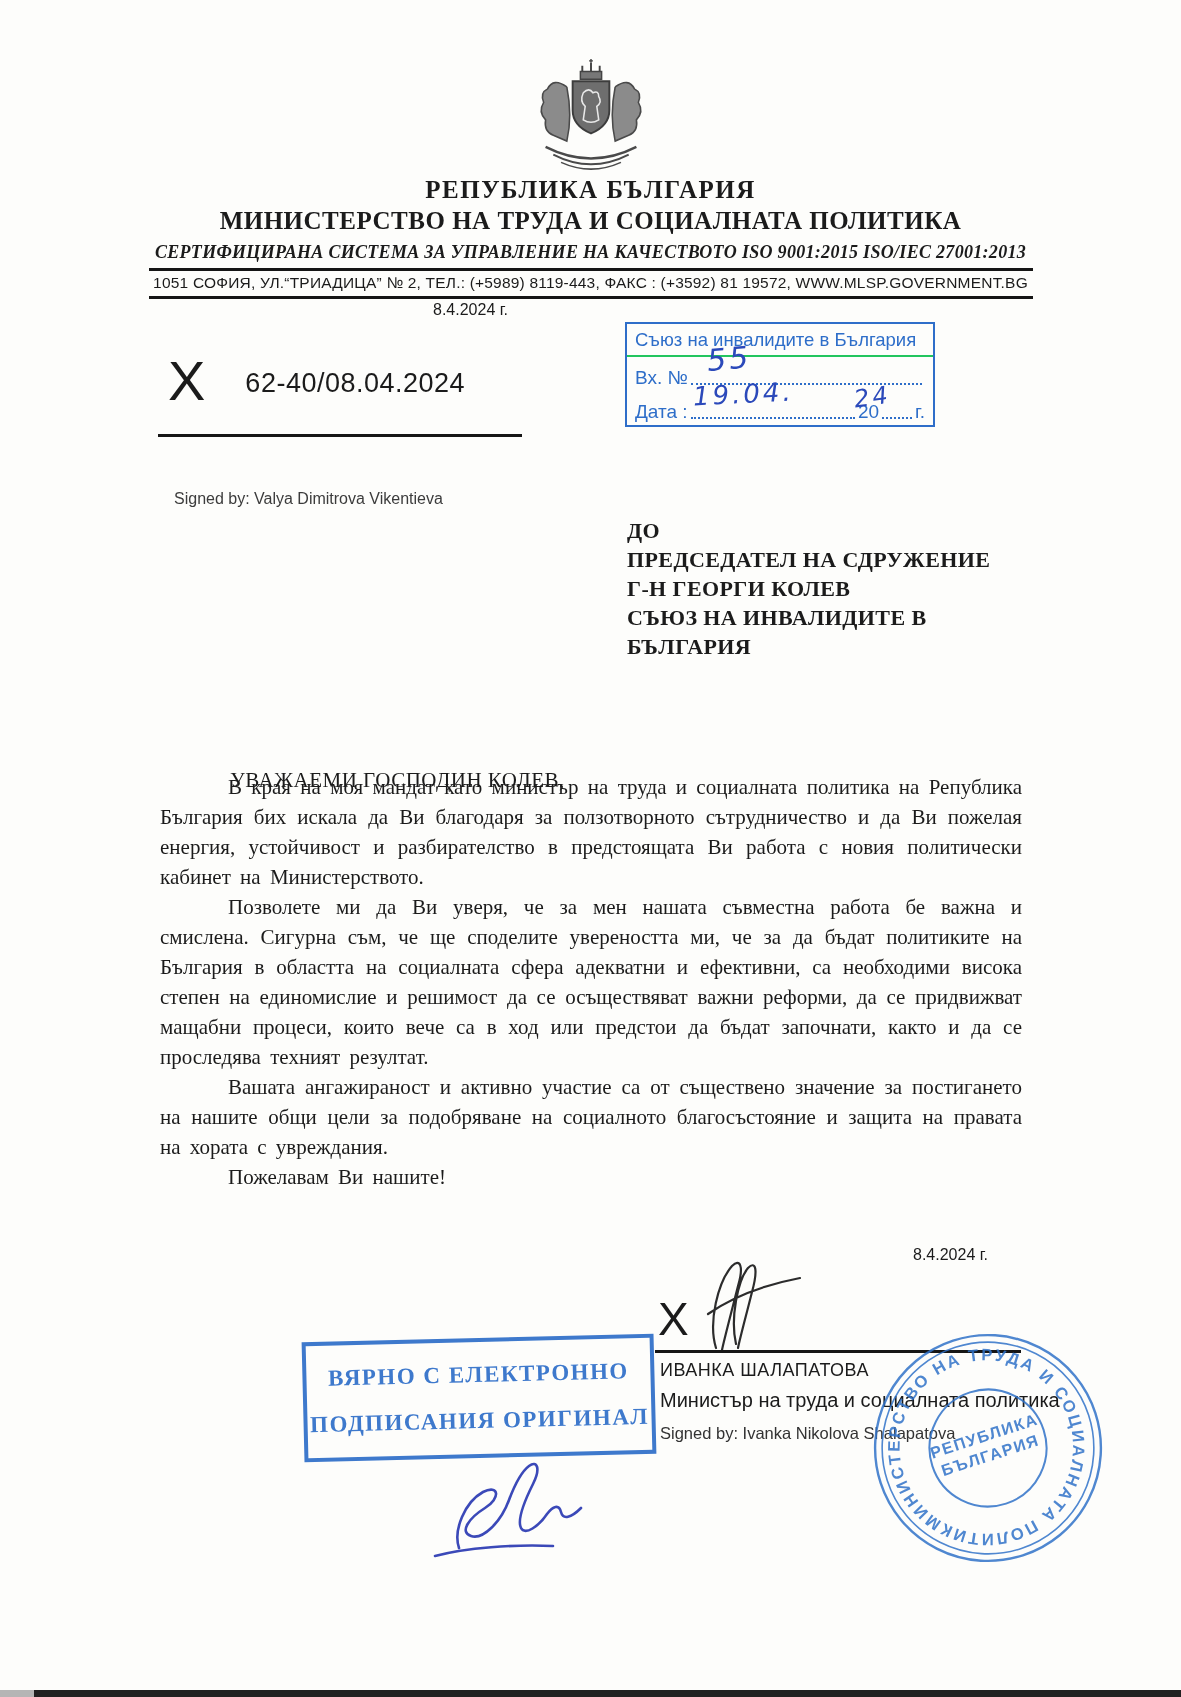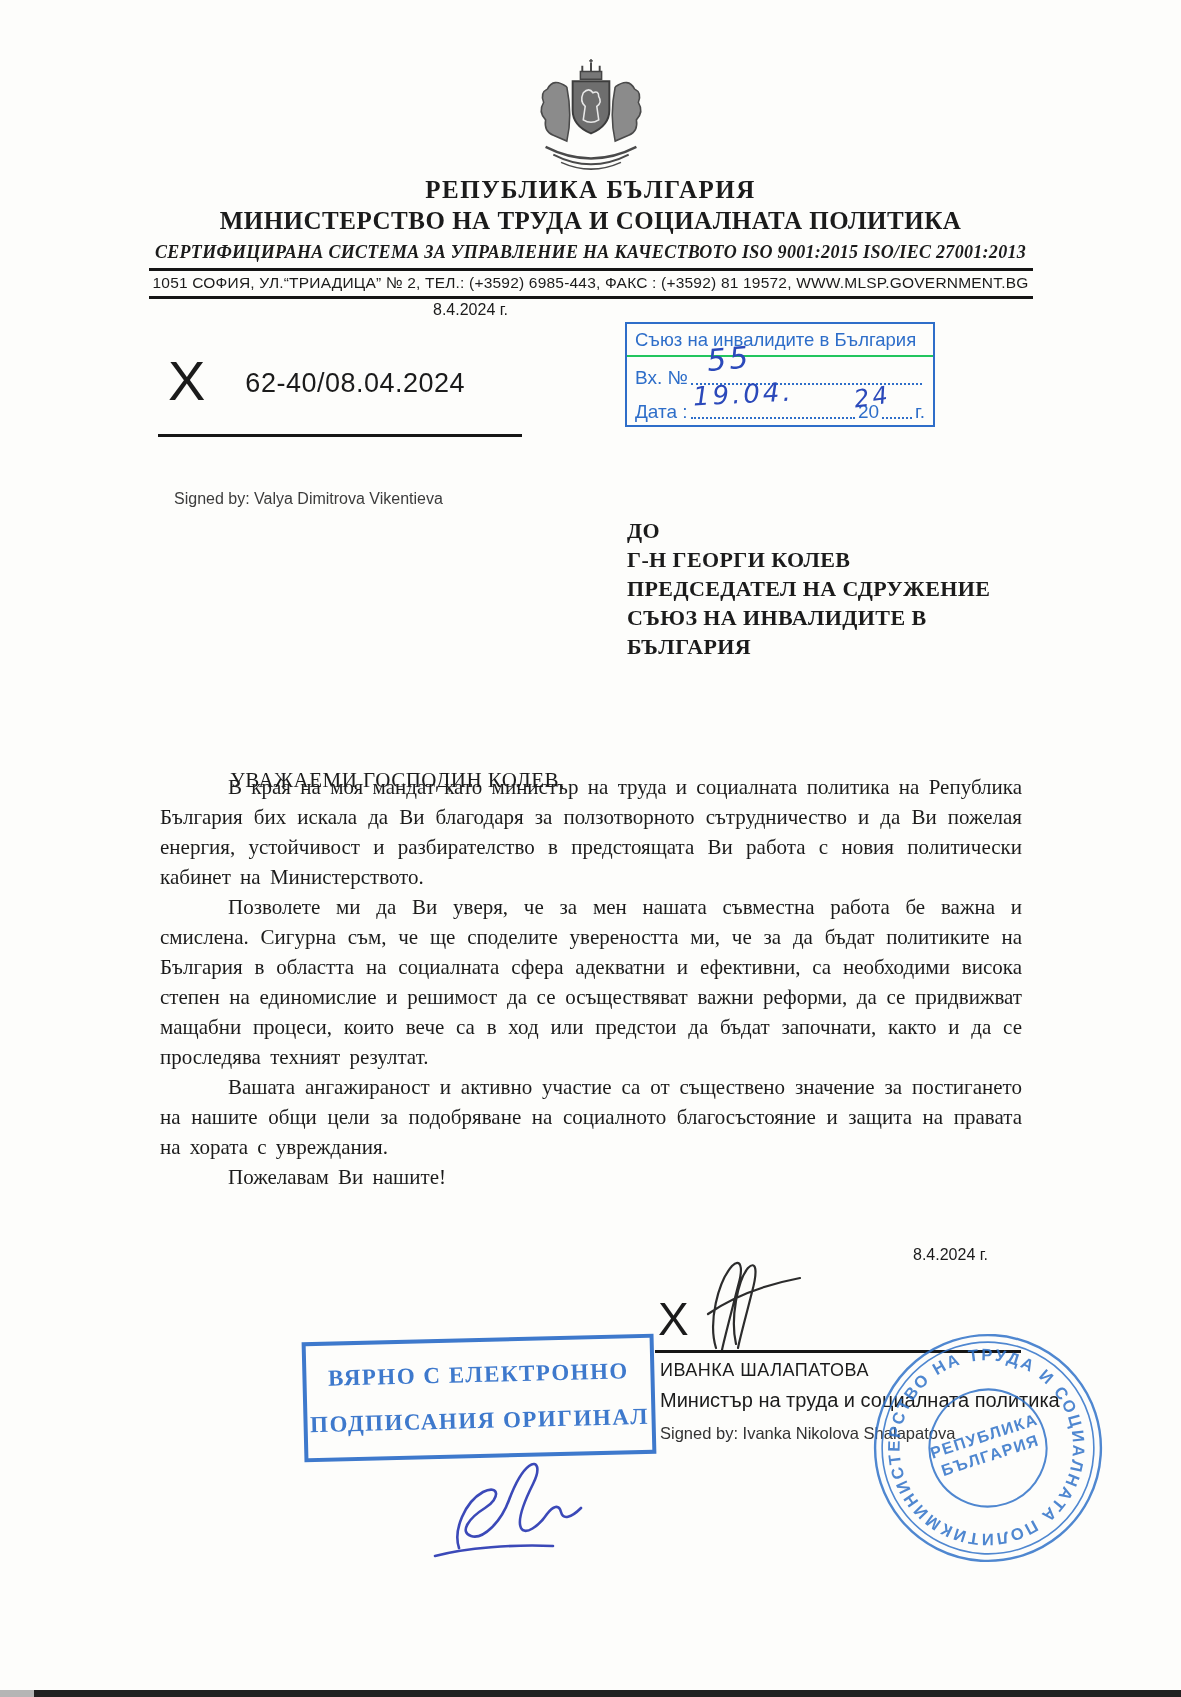--- a/index.html
+++ b/index.html
@@ -89,21 +89,21 @@
 
         <path d="M18 92 q47 24 94 0" stroke="#4a4a4a" stroke-width="2.4"></path>
         <path d="M26 100 q39 20 78 0" stroke="#4a4a4a" stroke-width="2"></path>
         <path d="M34 108 q31 14 62 0" stroke="#4a4a4a" stroke-width="1.6"></path>
       </g>
     </svg>
     <div class="republic">РЕПУБЛИКА БЪЛГАРИЯ</div>
     <div class="ministry">МИНИСТЕРСТВО НА ТРУДА И СОЦИАЛНАТА ПОЛИТИКА</div>
     <div class="certified">СЕРТИФИЦИРАНА СИСТЕМА ЗА УПРАВЛЕНИЕ НА КАЧЕСТВОТО  ISO 9001:2015   ISO/IEC 27001:2013</div>
     <div class="hr1"></div>
-    <div class="address">1051 СОФИЯ, УЛ.“ТРИАДИЦА” № 2, ТЕЛ.: (+3592) 6985-443, ФАКС : (+3592) 81 19572, WWW.MLSP.GOVERNMENT.BG</div>
+    <div class="address">1051 СОФИЯ, УЛ.“ТРИАДИЦА” № 2, ТЕЛ.: (+5989) 8119-443, ФАКС : (+3592) 81 19572, WWW.MLSP.GOVERNMENT.BG</div>
     <div class="hr2"></div>
   </div>
 
   <div class="date-top">8.4.2024 г.</div>
 
   <div class="ref-x">
     <span class="bigx">X</span><span class="refnum">62-40/08.04.2024</span>
   </div>
   <div class="ref-underline"></div>
   <div class="signed-top">Signed by: Valya Dimitrova Vikentieva</div>
@@ -121,22 +121,22 @@
       <span class="lbl">20</span>
       <span class="dots-small"></span>
       <span class="lbl">г.</span>
       <span class="hand hand-date">19.04.</span>
       <span class="hand hand-year">24</span>
     </div>
   </div>
 
   <div class="recipient">
     <div>ДО</div>
+    <div>ПРЕДСЕДАТЕЛ НА СДРУЖЕНИЕ</div>
     <div>Г-Н ГЕОРГИ КОЛЕВ</div>
-    <div>ПРЕДСЕДАТЕЛ НА СДРУЖЕНИЕ</div>
     <div>СЪЮЗ НА ИНВАЛИДИТЕ В</div>
     <div>БЪЛГАРИЯ</div>
   </div>
 
   <div class="salutation">УВАЖАЕМИ ГОСПОДИН КОЛЕВ,</div>
   <div class="body">
     <p>В края на моя мандат като министър на труда и социалната политика на Република България бих искала да Ви благодаря за ползотворното сътрудничество и да Ви пожелая енергия, устойчивост и разбирателство в предстоящата Ви работа с новия политически кабинет на Министерството.</p>
     <p>Позволете ми да Ви уверя, че за мен нашата съвместна работа бе важна и смислена. Сигурна съм, че ще споделите увереността ми, че за да бъдат политиките на България в областта на социалната сфера адекватни и ефективни, са необходими висока степен на единомислие и решимост да се осъществяват важни реформи, да се придвижват мащабни процеси, които вече са в ход или предстои да бъдат започнати, както и да се проследява техният резултат.</p>
     <p>Вашата ангажираност и активно участие са от съществено значение за постигането на нашите общи цели за подобряване на социалното благосъстояние и защита на правата на хората с увреждания.</p>
     <p>Пожелавам Ви нашите!</p>

